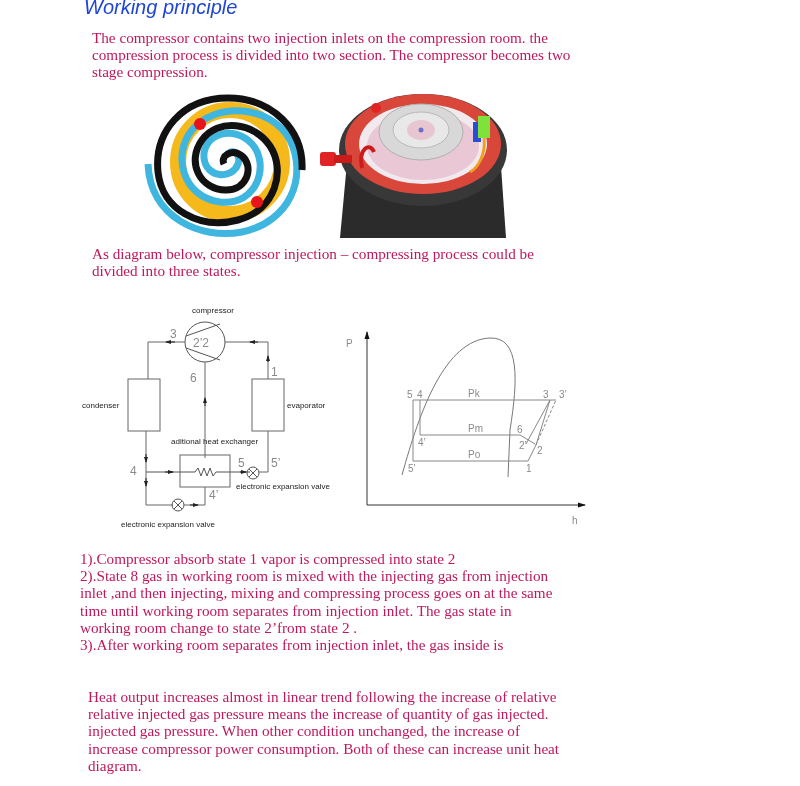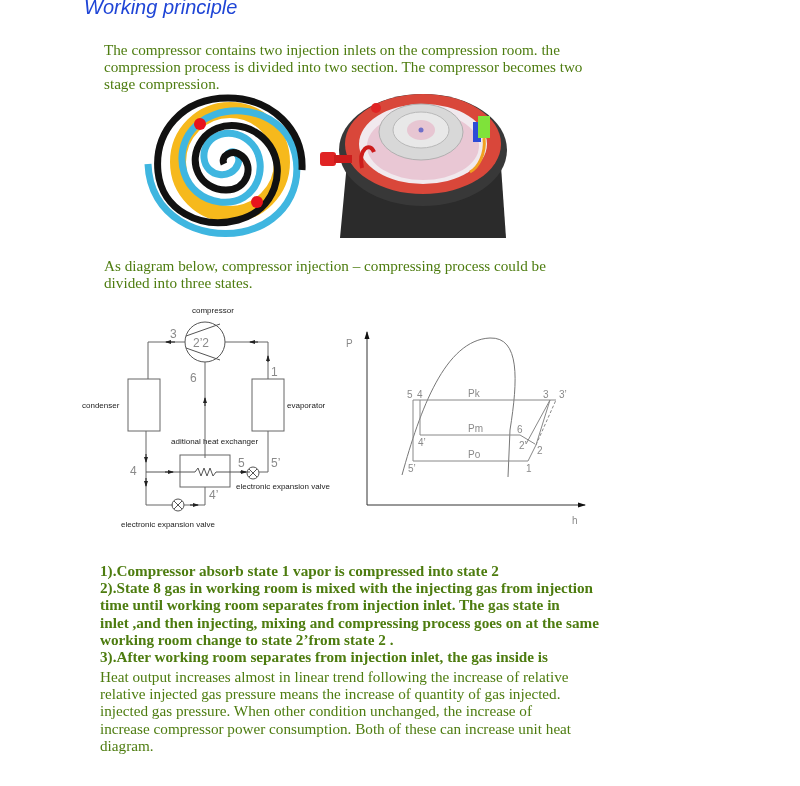--- a/index.html
+++ b/index.html
@@ -1,22 +1,22 @@
 <!DOCTYPE html>
 <html><head>
 <meta charset="utf-8">
 <style>
   html, body { margin:0; padding:0; background:#ffffff; }
   body { width:800px; height:786px; position:relative; overflow:hidden; }
   .title { position:absolute; left:84px; top:-4px; font-family:"Liberation Sans", sans-serif; font-style:italic; font-size:20px; color:#1f45d6; white-space:nowrap; }
-  .para { position:absolute; font-family:"Liberation Serif", serif; font-size:15.2px; line-height:17.2px; color:#4d7c0f; margin:16px; }
+  .para { position:absolute; font-family:"Liberation Serif", serif; font-size:15.2px; line-height:17.2px; color:#be185d; margin:4px; }
   .p1 { left:88px; top:25px; width:540px; }
   .p2 { left:88px; top:241px; width:520px; }
-  .steps { left:84px; top:546px; width:540px;font-weight:bold; }
-  .p3 { left:84px; top:652px; width:540px; }
+  .steps { left:76px; top:546px; width:540px; }
+  .p3 { left:84px; top:684px; width:540px; }
   .line { display:block; white-space:nowrap; }
   svg { position:absolute; overflow:visible; }
   .lbl { font-family:"Liberation Sans", sans-serif; font-size:8px; fill:#222; }
   .num { font-family:"Liberation Sans", sans-serif; font-size:12px; fill:#8a8a8a; }
   .pnum { font-family:"Liberation Sans", sans-serif; font-size:10px; fill:#8a8a8a; }
 </style>
 </head>
 <body>
 
 <div class="title">Working principle</div>
@@ -145,22 +145,22 @@
   <text class="pnum" x="78" y="126">4’</text>
   <text class="pnum" x="179" y="129">2’</text>
   <text class="pnum" x="197" y="134">2</text>
   <text class="pnum" x="68" y="152">5’</text>
   <text class="pnum" x="186" y="152">1</text>
 </svg>
 
 <p class="para steps">
   <span class="line">1).Compressor absorb state 1 vapor is compressed into state 2</span>
   <span class="line">2).State 8 gas in working room is mixed with the injecting gas from injection</span>
+  <span class="line">inlet ,and then injecting, mixing and compressing process goes on at the same</span>
   <span class="line">time until working room separates from injection inlet. The gas state in</span>
-  <span class="line">inlet ,and then injecting, mixing and compressing process goes on at the same</span>
   <span class="line">working room change to state 2’from state 2 .</span>
   <span class="line">3).After working room separates from injection inlet, the gas inside  is</span>
 </p>
 
 <p class="para p3">
   <span class="line">Heat output increases almost in linear trend following the increase of relative</span>
   <span class="line">relative injected gas pressure means the increase of  quantity of gas injected.</span>
   <span class="line">injected gas pressure. When other condition unchanged, the increase of</span>
   <span class="line">increase compressor power consumption. Both of these can increase unit heat</span>
   <span class="line">diagram.</span>

